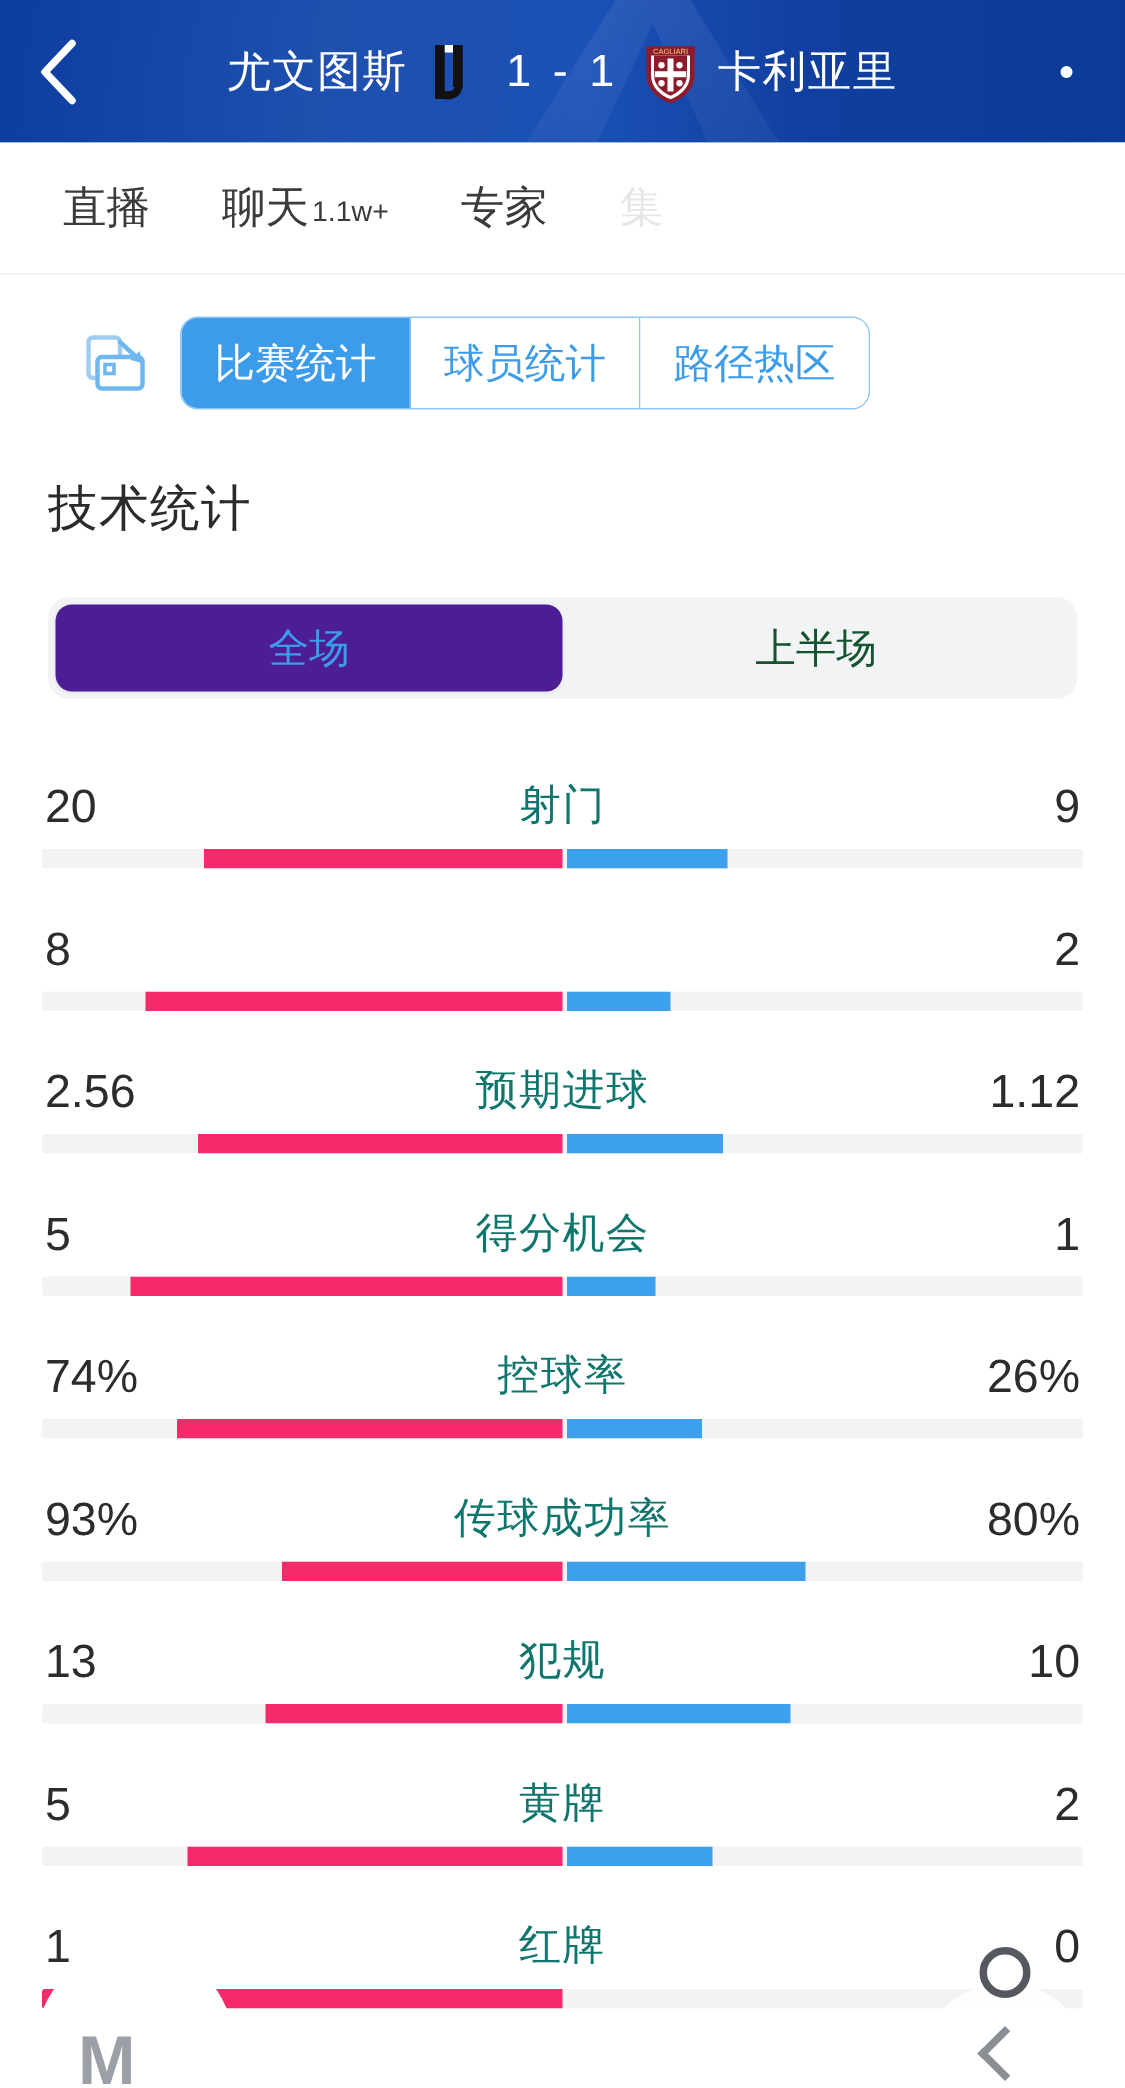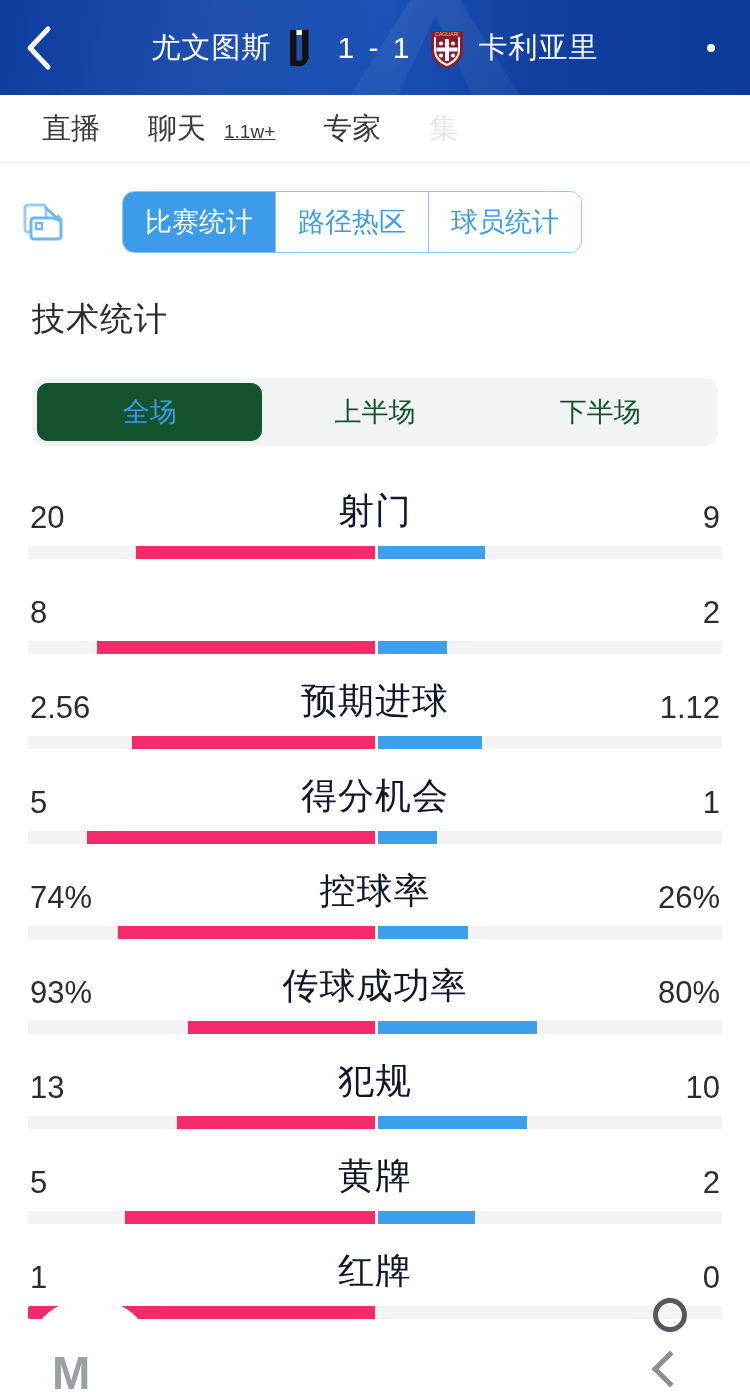--- a/index.html
+++ b/index.html
@@ -65,21 +65,21 @@
     display:flex; align-items:center; justify-content:center;
     position:relative; z-index:3;
   }
   .more-btn span{
     display:block; width:8px; height:8px; border-radius:50%;
     background:#fff; margin:0 3px;
   }
 
   
   .tabbar{
-    height:68px;
+    height:88px;
     background:#fff;
     display:flex;
     align-items:center;
     position:relative;
     border-bottom:1px solid #ececec;
     overflow:hidden;
     padding-left:18px;
   }
   .tab{
     position:relative;
@@ -92,46 +92,44 @@
   }
   .tab .t-label{
     font-size:29px;
     color:#3b3b3b;
     white-space:nowrap;
   }
   .tab.active .t-label{ color:#1a1a1a; font-weight:bold; }
   .tab .badge{
     font-size:19px;
     color:#3b3b3b;
-    margin-left:18px;
+    margin-left:2px;
     align-self:center;
     position:relative;
     top:3px;
-    text-decoration:underline;
   }
   .tab .underline{
     position:absolute;
     bottom:10px; left:50%;
     transform:translateX(-50%);
     width:46px; height:7px; border-radius:4px;
     background:#3ca0ec;
   }
   .tab-fade{
     position:absolute; right:0; top:0;
     width:40px; height:100%;
     background:linear-gradient(90deg,rgba(255,255,255,0),#ffffff 75%);
     pointer-events:none;
   }
 
   
   .seg-wrap{
     display:flex;
     align-items:center;
-    padding:28px 0 0 18px;
-    gap:36px;
+    padding:28px 0 0 52px;
   }
   .rotate-icon{ width:52px; height:52px; flex:none; margin-right:16px; }
   .pillgroup{
     display:flex;
     border:1.5px solid #8fc6f3;
     border-radius:12px;
     overflow:hidden;
     height:62px;
   }
   .pill{
@@ -164,21 +162,21 @@
     padding:5px;
   }
   .half-item{
     flex:1;
     display:flex; align-items:center; justify-content:center;
     font-size:27px;
     color:#14532d;
     border-radius:11px;
   }
   .half-item.active{
-    background:#14532d;
+    background:#4c1d95;
     color:#3c9cea;
     box-shadow:0 1px 3px rgba(0,0,0,0.06);
   }
 
   
   .stats{ padding:18px 0 0 0; }
   .stat-row{ padding:0 28px; margin-top:20px; }
   .stat-head{
     display:flex;
     align-items:flex-end;
@@ -186,22 +184,22 @@
     padding:0 2px 0 2px;
     height:52px;
   }
   .stat-val{
     font-size:31px;
     color:#2c2c2c;
     min-width:90px;
   }
   .stat-val.right{ text-align:right; }
   .stat-label{
-    font-size:36px;
-    color:#0f172a;
+    font-size:28px;
+    color:#0f766e;
     flex:1;
     text-align:center;
     letter-spacing:1px;
   }
   .track{
     position:relative;
     height:13px;
     background:#f3f3f3;
     border-radius:2px;
     margin-top:10px;
@@ -342,40 +340,37 @@
       <path d="M28 12 L41 24" fill="none" stroke="#6fb8ef" stroke-width="3" stroke-linecap="round"></path>
       <polygon points="43,26 35,24 41,18" fill="#6fb8ef"></polygon>
     </svg>
   </span>
 
   <div class="pillgroup">
     <div class="pill active">
       <span>比赛统计</span>
     </div>
     <div class="pill">
+      <span>球员统计</span>
+    </div>
+    <div class="pill">
       <span>路径热区</span>
-    </div>
-    <div class="pill">
-      <span>球员统计</span>
     </div>
   </div>
 </div>
 
 <div class="section-title">技术统计</div>
 
 <div class="half-sel">
   <div class="half-item active">
     <span>全场</span>
   </div>
   <div class="half-item">
     <span>上半场</span>
   </div>
-  <div class="half-item">
-    <span>下半场</span>
-  </div>
 </div>
 
 <div class="stats">
 
   <div class="stat-row">
     <div class="stat-head">
       <span class="stat-val">20</span>
       <span class="stat-label">射门</span>
       <span class="stat-val right">9</span>
     </div>

